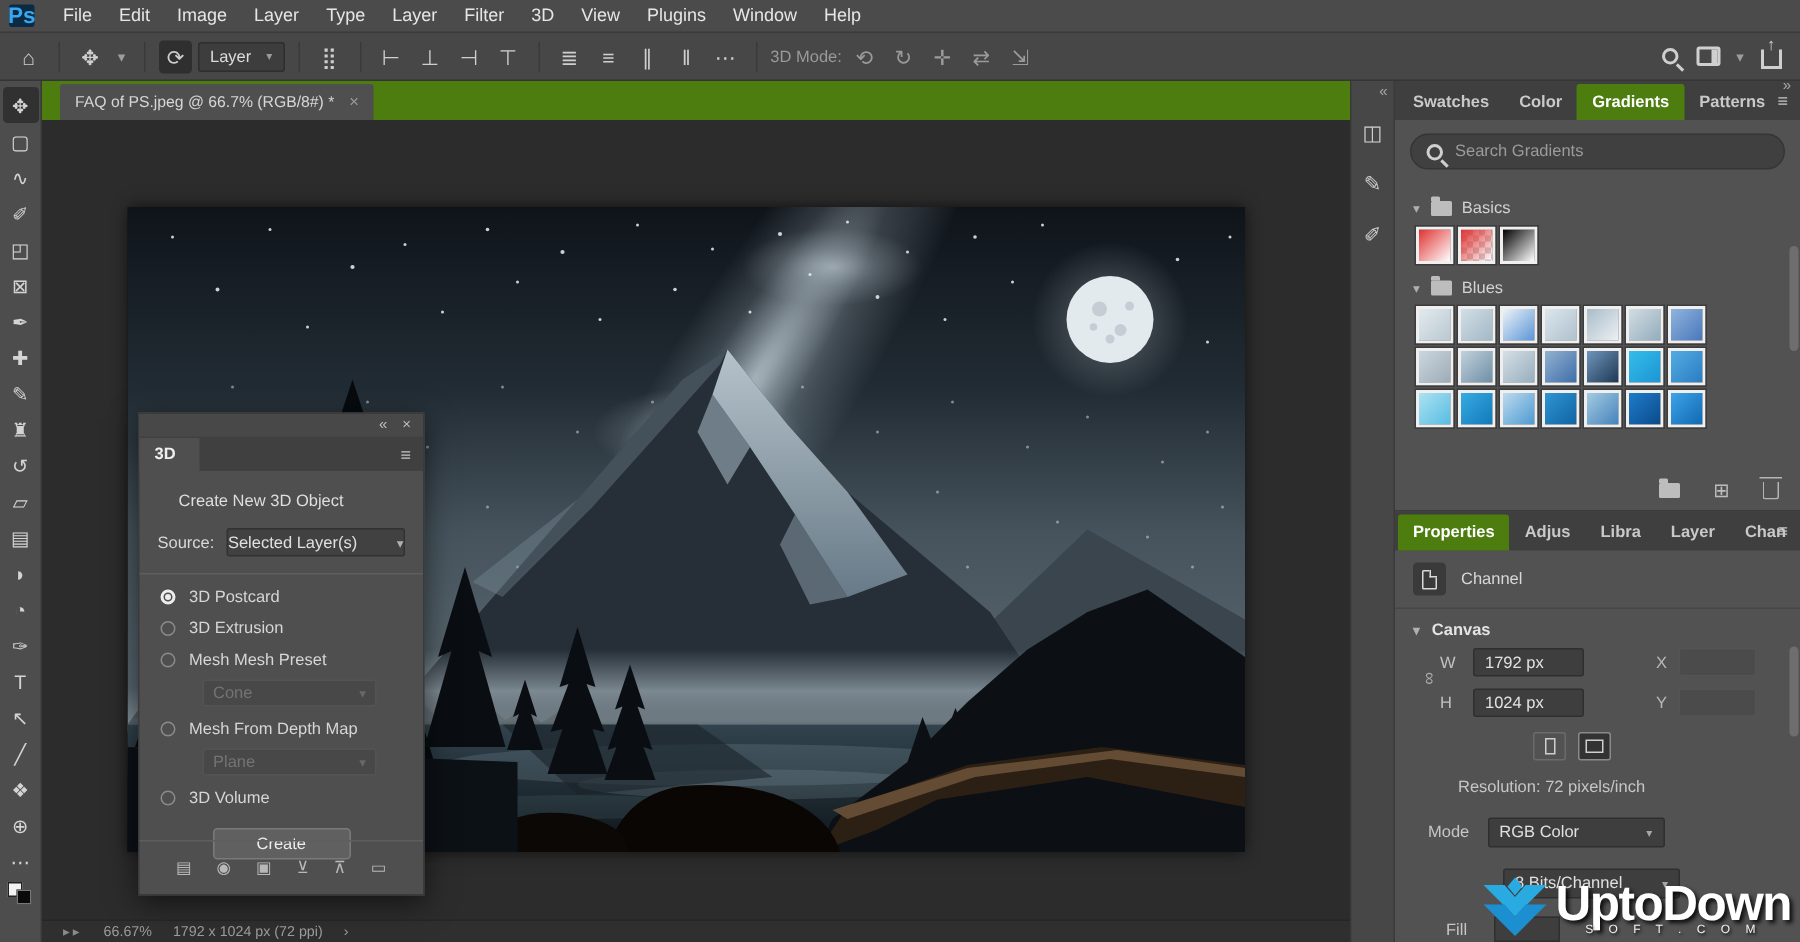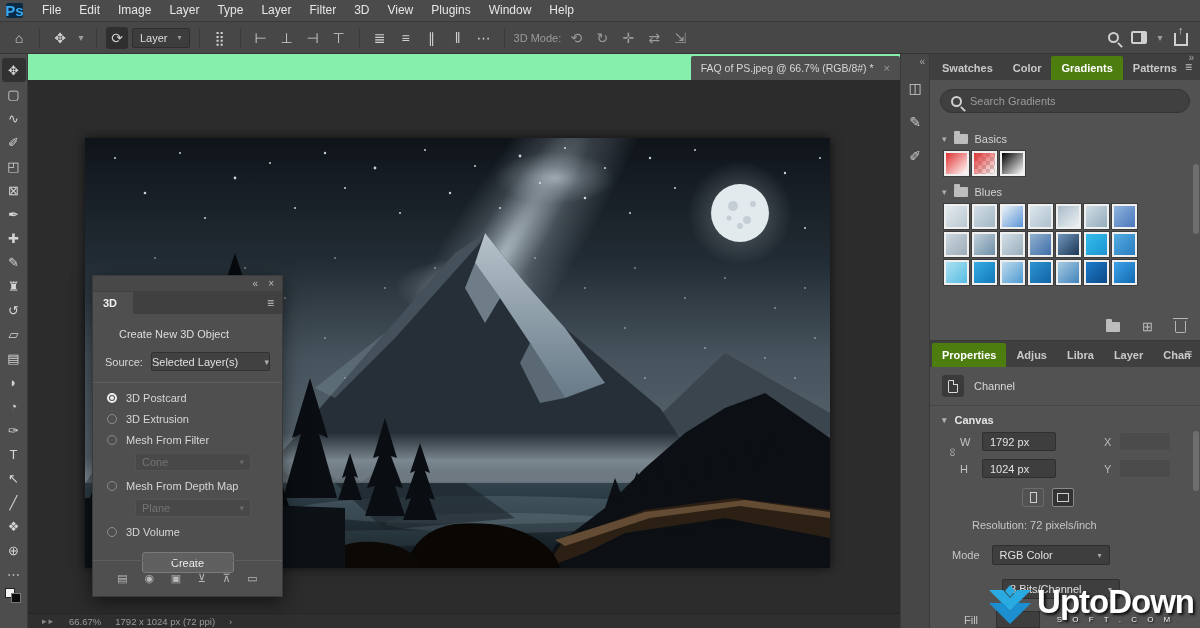--- a/index.html
+++ b/index.html
@@ -43,21 +43,21 @@
     display:flex; flex-direction:column; align-items:center; }
   .tool { width:24px; height:24px; display:flex; align-items:center; justify-content:center;
     color:#d4d4d4; font-size:13px; border-radius:3px; margin-bottom:0px; }
   .tool.sel { background:#313131; }
   .fgbg { position:relative; width:18px; height:14px; margin-top:2px; }
   .fgbg .fg { position:absolute; left:0; top:0; width:10px; height:10px; background:#f2f2f2; border:1px solid #222; }
   .fgbg .bg { position:absolute; left:6px; top:5px; width:10px; height:10px; background:#0a0a0a; border:1px solid #777; }
 
   
   .centercol { flex:1; display:flex; flex-direction:column; position:relative; }
-  .tabbar { height:26px; background:#86efac; display:flex; align-items:flex-end; padding-left:12px;justify-content:flex-end; }
+  .tabbar { height:26px; background:#4d7c0f; display:flex; align-items:flex-end; padding-left:12px; }
   .doctab { height:24px; background:#4f4f4f; display:flex; align-items:center; gap:10px; padding:0 10px;
     font-size:10.5px; color:#d6d6d6; border-radius:2px 2px 0 0; }
   .tabclose { color:#9b9b9b; font-size:11px; }
   .canvasarea { flex:1; background:#2c2c2c; position:relative; }
   .docimage { position:absolute; left:57px; top:58px; width:745px; height:430px;
     box-shadow:0 0 10px rgba(0,0,0,.65); background:#10151b; }
   .docimage svg { position:absolute; inset:0; width:100%; height:100%; display:block; }
   .statusbar { position:absolute; left:0; right:0; bottom:0; height:15px; background:#2f2f2f;
     border-top:1px solid #262626; display:flex; align-items:center; gap:14px; padding-left:14px;
     font-size:9.5px; color:#9c9c9c; }
@@ -575,21 +575,21 @@
       <div class="optrow">
         <span class="radio on"></span>
         <span>3D Postcard</span>
       </div>
       <div class="optrow">
         <span class="radio"></span>
         <span>3D Extrusion</span>
       </div>
       <div class="optrow">
         <span class="radio"></span>
-        <span>Mesh From Filter</span>
+        <span>Mesh Mesh Preset</span>
       </div>
       <div class="subdrop">
         <span>Cone</span>
         <span class="chev" style="color:#6f6f6f;">▾</span>
       </div>
       <div class="optrow">
         <span class="radio"></span>
         <span>Mesh From Depth Map</span>
       </div>
       <div class="subdrop">

